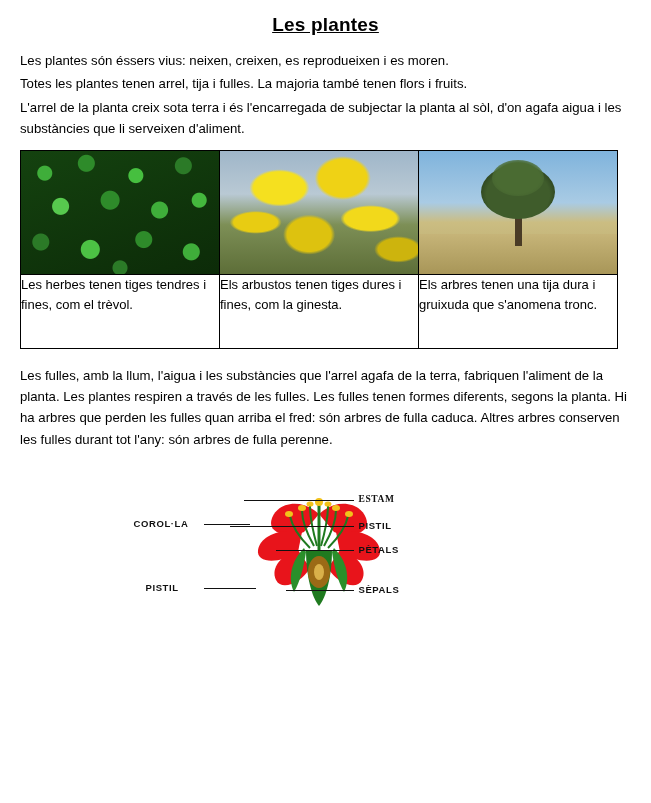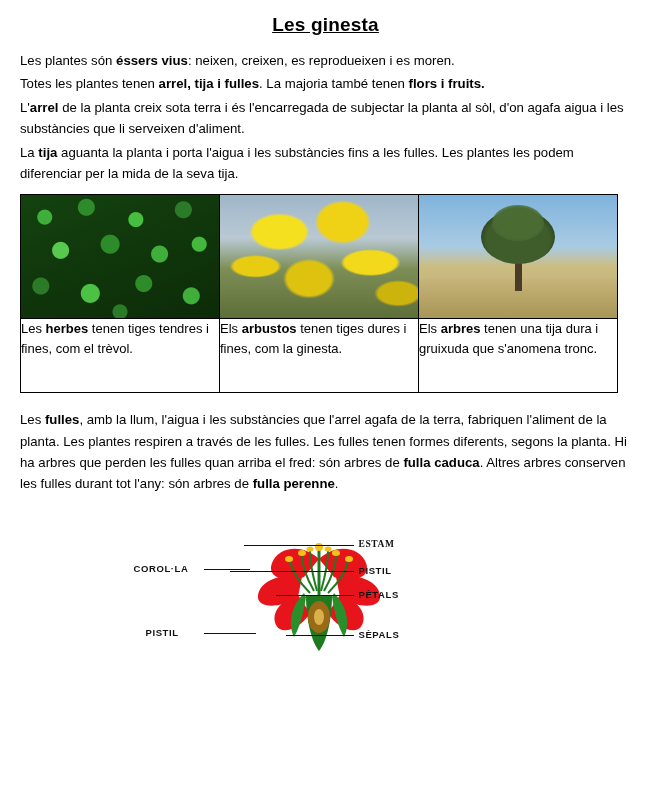--- a/index.html
+++ b/index.html
@@ -30,21 +30,21 @@
   }
   p.para {
     font-size: 13.2px;
     line-height: 1.62;
     margin: 0 0 2px 0;
     text-align: left;
   }
   .block {
     margin-bottom: 6px;
   }
-  b { font-weight: bold; }
+  b { font-weight: normal; }
 
   
   table.plants {
     border-collapse: collapse;
     width: 597px;
     margin: 10px 0 16px 0;
     table-layout: fixed;
   }
   table.plants td {
     border: 1px solid #000000;
@@ -171,27 +171,26 @@
     top: 8px;
     width: 150px;
     height: 132px;
   }
 </style>
 </head>
 <body>
 
 <div class="page">
 
-  <h1 class="title">Les ginesta</h1>
+  <h1 class="title">Les plantes</h1>
 
   <div class="block">
     <p class="para">Les plantes són <b>éssers vius</b>: neixen, creixen, es reprodueixen i es moren.</p>
     <p class="para">Totes les plantes tenen <b>arrel, tija i fulles</b>. La majoria també tenen <b>flors i fruits.</b></p>
     <p class="para">L'<b>arrel</b> de la planta creix sota terra i és l'encarregada de subjectar la planta al sòl, d'on agafa aigua i les substàncies que li serveixen d'aliment.</p>
-    <p class="para">La <b>tija</b> aguanta la planta i porta l'aigua i les substàncies fins a les fulles. Les plantes les podem diferenciar per la mida de la seva tija.</p>
   </div>
 
   <table class="plants">
     <tbody>
         <tr>
       <td class="imgcell">
         <div class="photo clover"></div>
       </td>
       <td class="imgcell">
         <div class="photo shrub"></div>

